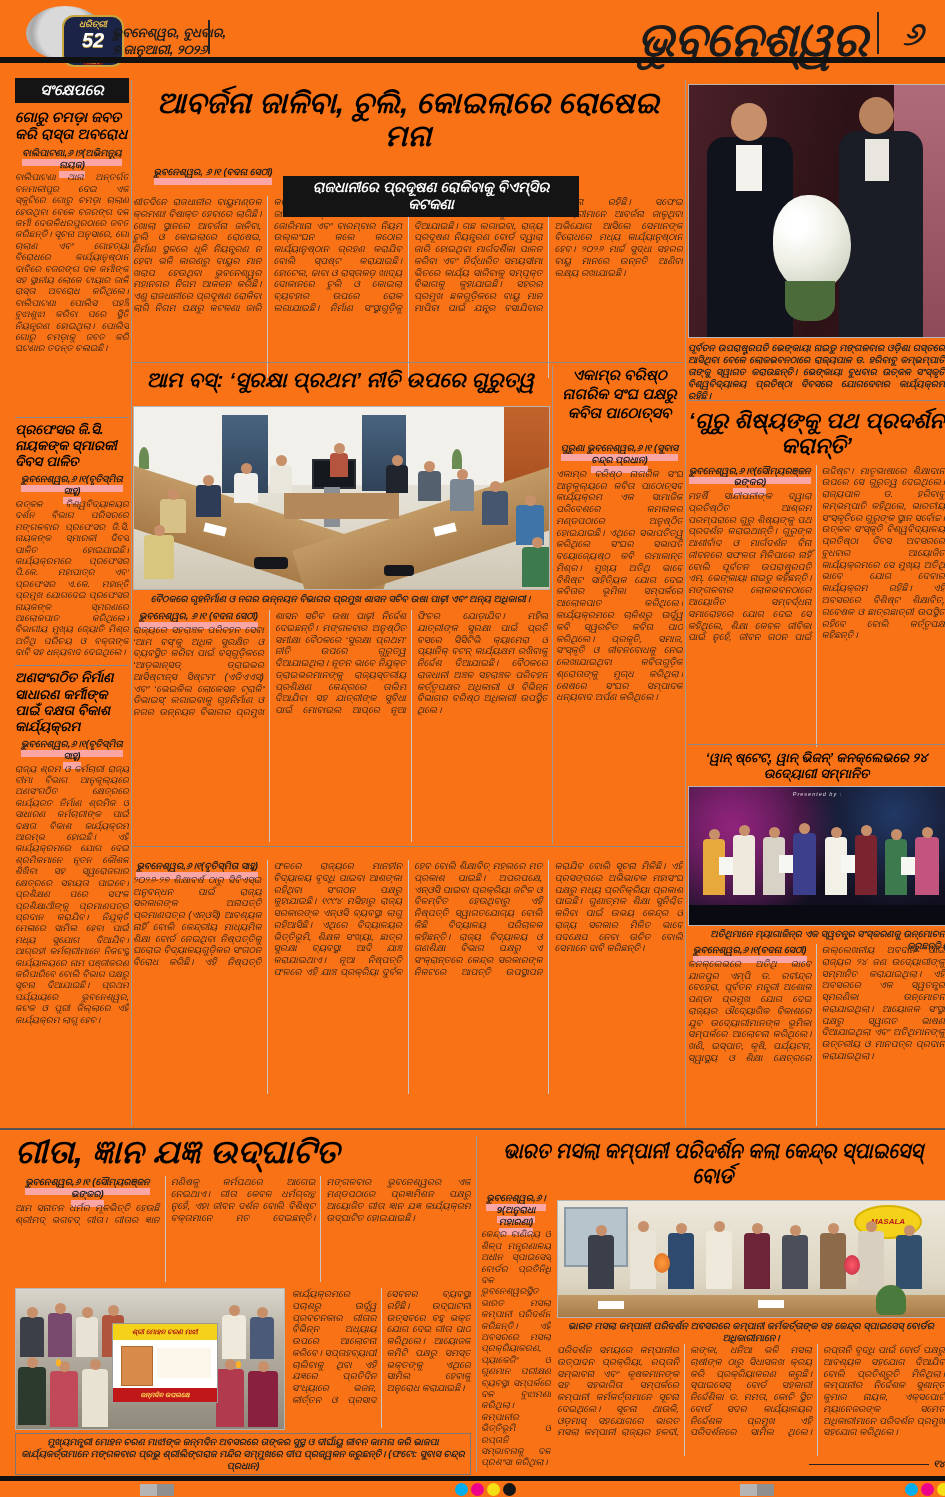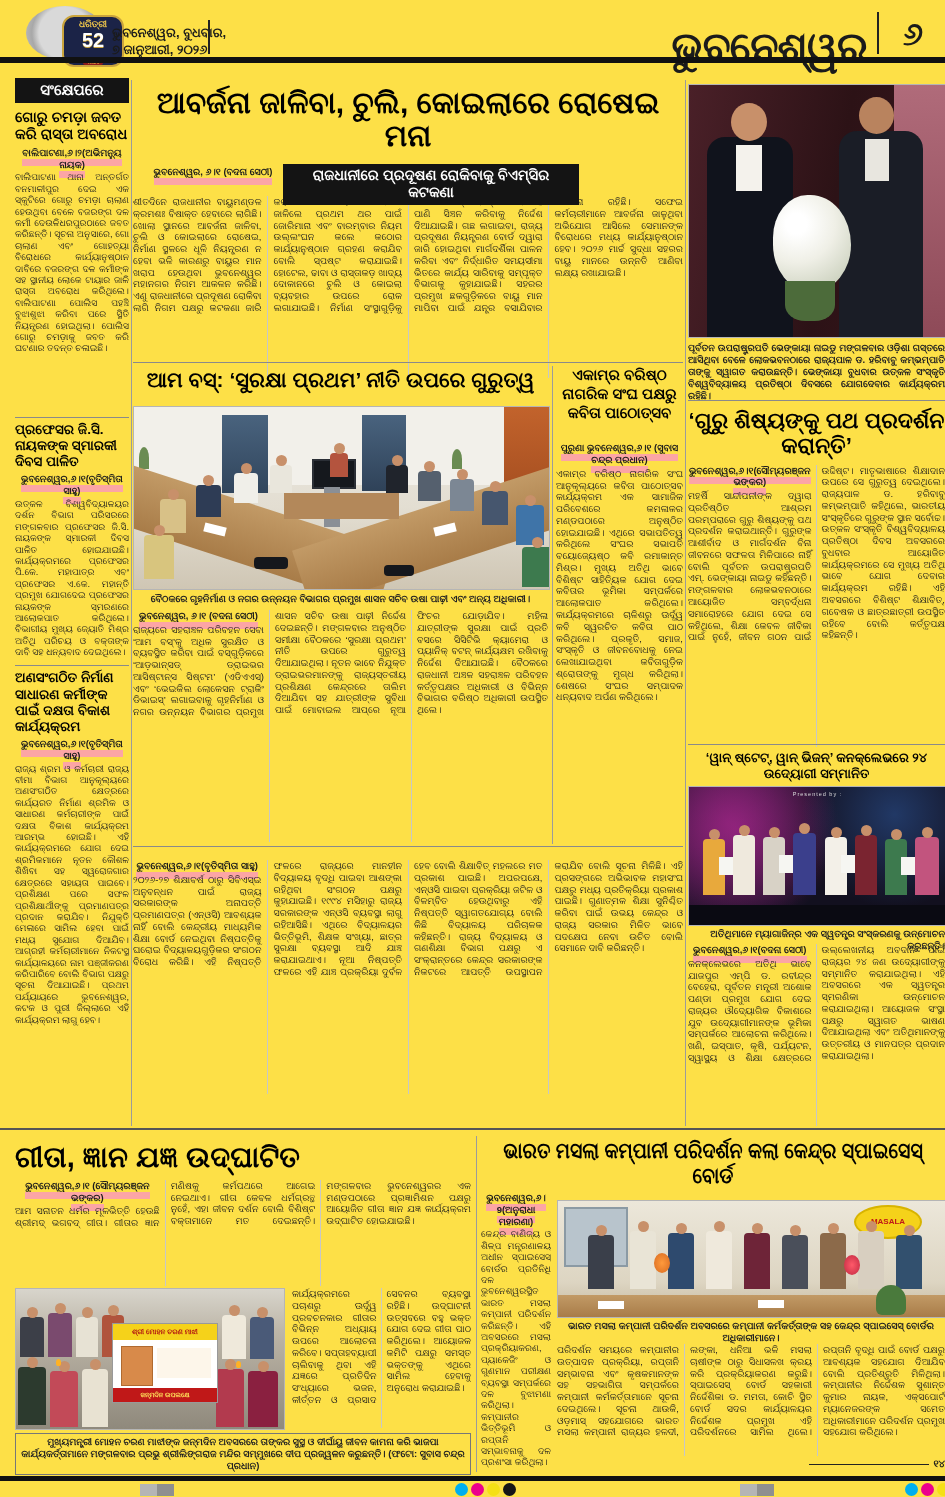--- a/index.html
+++ b/index.html
@@ -1,29 +1,29 @@
 <!DOCTYPE html>
 <html><head>
 <meta charset="utf-8">
 <style>
   html,body{margin:0;padding:0;background:#e9e9e9;}
-  .page{position:relative;width:945px;height:1497px;background:#fde047;overflow:hidden;
-        font-family:"Liberation Sans","DejaVu Sans",sans-serif;color:#1b1b1b;}
+  .page{position:relative;width:945px;height:1497px;background:#f97316;overflow:hidden;
+        font-family:"Liberation Sans","DejaVu Sans",sans-serif;color:#1b1b1b;font-style:italic;}
   .abs{position:absolute;}
   
   .logo-ring{position:absolute;left:26px;top:6px;width:78px;height:54px;border-radius:50%;
       background:radial-gradient(circle,#d9d9d9 55%,#a8a8a8 70%,#c9c9c9 100%);}
   .logo-core{position:absolute;left:36px;top:9px;width:58px;height:48px;border-radius:12px;
       background:#1b2347;border:2px solid #caa43c;text-align:center;}
   .logo-paper{font-size:9px;color:#f2c84b;font-weight:bold;line-height:11px;margin-top:2px;}
   .logo-years{font-size:20px;color:#fff;font-weight:bold;line-height:20px;text-shadow:0 1px 0 #caa43c;}
   .logo-sub{font-size:5px;color:#f2c84b;background:#8d1b1b;display:inline-block;padding:0 4px;border-radius:2px;}
   .head-date{position:absolute;left:112px;top:24px;font-size:13px;font-weight:bold;line-height:17px;}
   .head-vrule{position:absolute;background:#222;}
-  .head-city{position:absolute;right:78px;top:24px;font-size:41px;font-weight:bold;letter-spacing:-1px;}
+  .head-city{position:absolute;right:78px;top:12px;font-size:48px;font-weight:bold;letter-spacing:-1px;}
   .head-pageno{position:absolute;right:22px;top:16px;font-size:32px;font-weight:bold;}
   .rule-top{position:absolute;left:0;top:57px;width:945px;height:6px;background:#111;}
   
   .vline{position:absolute;width:1px;background:#9b9b9b;}
   .hline{position:absolute;height:1px;background:#8a8a8a;}
   .body-txt{font-size:9.5px;line-height:1.24;text-align:justify;overflow:hidden;}
   .cols2{column-count:2;column-gap:10px;column-rule:1px solid #c7c7c7;}
   .cols3{column-count:3;column-gap:11px;column-rule:1px solid #c7c7c7;}
   .cols4{column-count:4;column-gap:12px;column-rule:1px solid #c7c7c7;}
   .dl{display:block;font-weight:bold;font-size:9.5px;text-align:center;margin-bottom:2px;}
@@ -88,21 +88,21 @@
     <div class="body-txt" style="font-size:9.2px;height:408px;">
       <span class="dl"><span>ଭୁବନେଶ୍ୱର,୬।୧(ବୃତିସ୍ମିତା ସାହୁ)</span></span>
       <span>ରାଜ୍ୟ ଶ୍ରମ ଓ କର୍ମଚାରୀ ରାଜ୍ୟ ବୀମା ବିଭାଗ ଆନୁକୂଲ୍ୟରେ ଅଣସଂଗଠିତ କ୍ଷେତ୍ରରେ କାର୍ଯ୍ୟରତ ନିର୍ମାଣ ଶ୍ରମିକ ଓ ସାଧାରଣ କର୍ମଚାରୀଙ୍କ ପାଇଁ ଦକ୍ଷତା ବିକାଶ କାର୍ଯ୍ୟକ୍ରମ ଆରମ୍ଭ ହୋଇଛି। ଏହି କାର୍ଯ୍ୟକ୍ରମରେ ଯୋଗ ଦେଇ ଶ୍ରମିକମାନେ ନୂତନ କୌଶଳ ଶିଖିବା ସହ ସ୍ୱରୋଜଗାର କ୍ଷେତ୍ରରେ ସହାୟତା ପାଇବେ। ପ୍ରଶିକ୍ଷଣ ପରେ ସଫଳ ପ୍ରଶିକ୍ଷାର୍ଥୀଙ୍କୁ ପ୍ରମାଣପତ୍ର ପ୍ରଦାନ କରାଯିବ। ନିଯୁକ୍ତି ମେଳାରେ ସାମିଲ ହେବା ପାଇଁ ମଧ୍ୟ ସୁଯୋଗ ଦିଆଯିବ। ଆଗ୍ରହୀ କର୍ମଚାରୀମାନେ ନିକଟସ୍ଥ କାର୍ଯ୍ୟାଳୟରେ ନାମ ପଞ୍ଜୀକରଣ କରିପାରିବେ ବୋଲି ବିଭାଗ ପକ୍ଷରୁ ସୂଚନା ଦିଆଯାଇଛି। ପ୍ରଥମ ପର୍ଯ୍ୟାୟରେ ଭୁବନେଶ୍ୱର, କଟକ ଓ ପୁରୀ ଜିଲ୍ଲାରେ ଏହି କାର୍ଯ୍ୟକ୍ରମ ଲାଗୁ ହେବ।</span>
     </div>
   </div>
 
   <div class="abs" style="left:133px;top:86px;width:550px;">
     <h1 style="font-size:30px;line-height:1.1;text-align:center;">ଆବର୍ଜନା ଜାଳିବା, ଚୁଲି, କୋଇଲାରେ ରୋଷେଇ ମନା</h1>
     <div style="position:relative;height:30px;margin-top:8px;">
       <span class="dl" style="position:absolute;left:0;top:6px;width:160px;"><span>ଭୁବନେଶ୍ୱର, ୬।୧ (ବଦନା ସେଠୀ)</span></span>
-      <div class="kicker" style="position:absolute;left:150px;top:4px;width:280px;">ରାଜଧାନୀରେ ପ୍ରଦୂଷଣ ରୋକିବାକୁ ବିଏମ୍‌ସିର କଟକଣା</div>
+      <div class="kicker" style="position:absolute;left:150px;top:16px;width:280px;">ରାଜଧାନୀରେ ପ୍ରଦୂଷଣ ରୋକିବାକୁ ବିଏମ୍‌ସିର କଟକଣା</div>
     </div>
     <div class="body-txt cols4" style="height:182px;margin-top:6px;">ଶୀତଦିନେ ରାଜଧାନୀର ବାୟୁମଣ୍ଡଳ କ୍ରମଶଃ ବିଷାକ୍ତ ହେବାରେ ଲାଗିଛି। ଖୋଲା ସ୍ଥାନରେ ଆବର୍ଜନା ଜାଳିବା, ଚୁଲି ଓ କୋଇଲାରେ ରୋଷେଇ, ନିର୍ମାଣ ସ୍ଥଳରେ ଧୂଳି ନିୟନ୍ତ୍ରଣ ନ ହେବା ଭଳି କାରଣରୁ ବାୟୁର ମାନ ଖରାପ ହେଉଥିବା ଭୁବନେଶ୍ୱର ମହାନଗର ନିଗମ ଆକଳନ କରିଛି। ଏଣୁ ରାଜଧାନୀରେ ପ୍ରଦୂଷଣ ରୋକିବା ଲାଗି ନିଗମ ପକ୍ଷରୁ କଟକଣା ଜାରି କରାଯାଇଛି। ଖୋଲାରେ ଆବର୍ଜନା ଜାଳିଲେ ପ୍ରଥମ ଥର ପାଇଁ ଜୋରିମାନା ଏବଂ ବାରମ୍ବାର ନିୟମ ଉଲ୍ଲଂଘନ କଲେ କଠୋର କାର୍ଯ୍ୟାନୁଷ୍ଠାନ ଗ୍ରହଣ କରାଯିବ ବୋଲି ସ୍ପଷ୍ଟ କରାଯାଇଛି। ହୋଟେଲ, ଢାବା ଓ ରାସ୍ତାକଡ଼ ଖାଦ୍ୟ ଦୋକାନରେ ଚୁଲି ଓ କୋଇଲା ବ୍ୟବହାର ଉପରେ ରୋକ ଲଗାଯାଇଛି। ନିର୍ମାଣ ସଂସ୍ଥାଗୁଡ଼ିକୁ ନିର୍ମାଣ ସାମଗ୍ରୀ ଢାଙ୍କି ରଖିବା ସହ ପାଣି ସିଞ୍ଚନ କରିବାକୁ ନିର୍ଦ୍ଦେଶ ଦିଆଯାଇଛି। ଗଛ ଲଗାଇବା, ରାଜ୍ୟ ପ୍ରଦୂଷଣ ନିୟନ୍ତ୍ରଣ ବୋର୍ଡ ଦ୍ୱାରା ଜାରି ହୋଇଥିବା ମାର୍ଗଦର୍ଶିକା ପାଳନ କରିବା ଏବଂ ନିର୍ଦ୍ଧାରିତ ସମୟସୀମା ଭିତରେ କାର୍ଯ୍ୟ ସାରିବାକୁ ସମ୍ପୃକ୍ତ ବିଭାଗକୁ କୁହାଯାଇଛି। ସହରର ପ୍ରମୁଖ ଛକଗୁଡ଼ିକରେ ବାୟୁ ମାନ ମାପିବା ପାଇଁ ଯନ୍ତ୍ର ବସାଯିବାର ଯୋଜନା ରହିଛି। ସଫେଇ କର୍ମଚାରୀମାନେ ଆବର୍ଜନା ଜାଳୁଥିବା ଅଭିଯୋଗ ଆସିଲେ ସେମାନଙ୍କ ବିରୋଧରେ ମଧ୍ୟ କାର୍ଯ୍ୟାନୁଷ୍ଠାନ ହେବ। ୨୦୨୬ ମାର୍ଚ୍ଚ ସୁଦ୍ଧା ସହରର ବାୟୁ ମାନରେ ଉନ୍ନତି ଆଣିବା ଲକ୍ଷ୍ୟ ରଖାଯାଇଛି।</div>
   </div>
   <div class="hline" style="left:133px;top:362px;width:550px;"></div>
 
   <div class="abs" style="left:133px;top:368px;width:415px;">
     <h2 style="font-size:21px;line-height:1.15;text-align:center;">ଆମ ବସ୍‌: ‘ସୁରକ୍ଷା ପ୍ରଥମ’ ନୀତି ଉପରେ ଗୁରୁତ୍ୱ</h2>
   </div>
 
   <div class="photo" style="left:133px;top:406px;width:415px;height:182px;background:linear-gradient(#ece9e2 0%,#e3ded2 55%,#cfc6b4 100%);">
@@ -208,21 +208,21 @@
   <div class="abs" style="left:133px;top:852px;width:550px;">
     <div class="body-txt cols4" style="height:234px;margin-top:8px;">
       <span class="dl"><span>ଭୁବନେଶ୍ୱର,୬।୧(ବୃତିସ୍ମିତା ସାହୁ)</span></span>
       <span>୨୦୨୬-୨୭ ଶିକ୍ଷାବର୍ଷ ଠାରୁ ସିବିଏସ୍‌ଇ ଅନୁବନ୍ଧନ ପାଇଁ ରାଜ୍ୟ ସରକାରଙ୍କ ଅନାପତ୍ତି ପ୍ରମାଣପତ୍ର (ଏନ୍‌ଓସି) ଆବଶ୍ୟକ ନାହିଁ ବୋଲି କେନ୍ଦ୍ରୀୟ ମାଧ୍ୟମିକ ଶିକ୍ଷା ବୋର୍ଡ ନେଇଥିବା ନିଷ୍ପତ୍ତିକୁ ଘରୋଇ ବିଦ୍ୟାଳୟଗୁଡ଼ିକର ସଂଗଠନ ବିରୋଧ କରିଛି। ଏହି ନିଷ୍ପତ୍ତି ଫଳରେ ରାଜ୍ୟରେ ମାନହୀନ ବିଦ୍ୟାଳୟ ବୃଦ୍ଧି ପାଇବା ଆଶଙ୍କା ରହିଥିବା ସଂଗଠନ ପକ୍ଷରୁ କୁହାଯାଇଛି। ୧୯୯୪ ମସିହାରୁ ରାଜ୍ୟ ସରକାରଙ୍କ ଏନ୍‌ଓସି ବ୍ୟବସ୍ଥା ଲାଗୁ ରହିଆସିଛି। ଏଥିରେ ବିଦ୍ୟାଳୟର ଭିତ୍ତିଭୂମି, ଶିକ୍ଷକ ସଂଖ୍ୟା, ଛାତ୍ର ସୁରକ୍ଷା ବ୍ୟବସ୍ଥା ଆଦି ଯାଞ୍ଚ କରାଯାଇଥାଏ। ନୂଆ ନିଷ୍ପତ୍ତି ଫଳରେ ଏହି ଯାଞ୍ଚ ପ୍ରକ୍ରିୟା ଦୁର୍ବଳ ହେବ ବୋଲି ଶିକ୍ଷାବିତ୍ ମହଲରେ ମତ ପ୍ରକାଶ ପାଇଛି। ଅପରପକ୍ଷେ, ଏନ୍‌ଓସି ପାଇବା ପ୍ରକ୍ରିୟା ଜଟିଳ ଓ ବିଳମ୍ବିତ ହେଉଥିବାରୁ ଏହି ନିଷ୍ପତ୍ତି ସ୍ୱାଗତଯୋଗ୍ୟ ବୋଲି କିଛି ବିଦ୍ୟାଳୟ ପରିଚାଳକ କହିଛନ୍ତି। ରାଜ୍ୟ ବିଦ୍ୟାଳୟ ଓ ଗଣଶିକ୍ଷା ବିଭାଗ ପକ୍ଷରୁ ଏ ସଂକ୍ରାନ୍ତରେ କେନ୍ଦ୍ର ସରକାରଙ୍କ ନିକଟରେ ଆପତ୍ତି ଉପସ୍ଥାପନ କରାଯିବ ବୋଲି ସୂଚନା ମିଳିଛି। ଏହି ପ୍ରସଙ୍ଗରେ ଅଭିଭାବକ ମହାସଂଘ ପକ୍ଷରୁ ମଧ୍ୟ ପ୍ରତିକ୍ରିୟା ପ୍ରକାଶ ପାଇଛି। ଗୁଣାତ୍ମକ ଶିକ୍ଷା ସୁନିଶ୍ଚିତ କରିବା ପାଇଁ ଉଭୟ କେନ୍ଦ୍ର ଓ ରାଜ୍ୟ ସରକାର ମିଳିତ ଭାବେ ପଦକ୍ଷେପ ନେବା ଉଚିତ ବୋଲି ସେମାନେ ଦାବି କରିଛନ୍ତି।</span>
     </div>
   </div>
 
   <div class="hline" style="left:0;top:1128px;width:945px;height:2px;background:#555;"></div>
 
   <div class="abs" style="left:15px;top:1134px;width:456px;">
-    <h1 style="font-size:29px;line-height:1.1;margin-top:8px;">ଗୀତା, ଜ୍ଞାନ ଯଜ୍ଞ ଉଦ୍‌ଘାଟିତ</h1>
+    <h1 style="font-size:33px;line-height:1.1;">ଗୀତା, ଜ୍ଞାନ ଯଜ୍ଞ ଉଦ୍‌ଘାଟିତ</h1>
     <div class="body-txt cols3" style="height:106px;margin-top:6px;">
       <span class="dl"><span>ଭୁବନେଶ୍ୱର,୬।୧ (ସୌମ୍ୟରଞ୍ଜନ ଭଙ୍କର)</span></span>
       <span>ଆମ ସନାତନ ଧର୍ମର ମୂଳଭିତ୍ତି ହେଉଛି ଶ୍ରୀମଦ୍ ଭଗବଦ୍ ଗୀତା। ଗୀତାର ଜ୍ଞାନ ମଣିଷକୁ କର୍ମପଥରେ ଆଗେଇ ନେଇଥାଏ। ଗୀତା କେବଳ ଧର୍ମଗ୍ରନ୍ଥ ନୁହେଁ, ଏହା ଜୀବନ ଦର୍ଶନ ବୋଲି ବିଶିଷ୍ଟ ବକ୍ତାମାନେ ମତ ଦେଇଛନ୍ତି। ମଙ୍ଗଳବାର ଭୁବନେଶ୍ୱରର ଏକ ମଣ୍ଡପଠାରେ ପ୍ରଜ୍ଞାମିଶନ ପକ୍ଷରୁ ଆୟୋଜିତ ଗୀତା ଜ୍ଞାନ ଯଜ୍ଞ କାର୍ଯ୍ୟକ୍ରମ ଉଦ୍‌ଘାଟିତ ହୋଇଯାଇଛି।</span>
     </div>
   </div>
 
   <div class="photo" style="left:15px;top:1288px;width:268px;height:140px;background:linear-gradient(#d8d5cc 0%,#bdb6a8 30%,#8f897c 100%);">
 
     <div class="p" style="left:4px;top:28px;width:24px;height:40px;background:#3c3f48;"></div>
     <div class="p" style="left:32px;top:24px;width:24px;height:44px;background:#7a4a6e;"></div>

